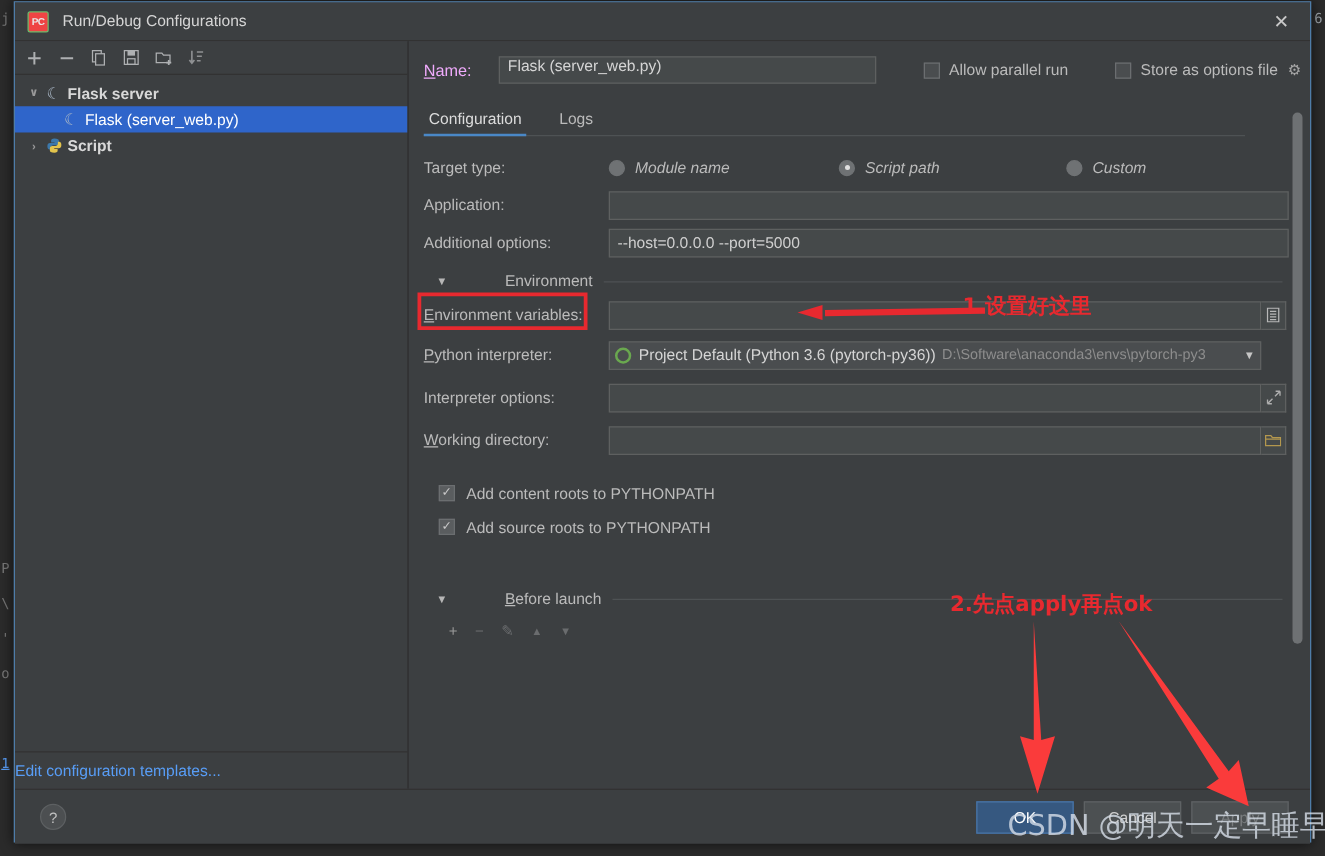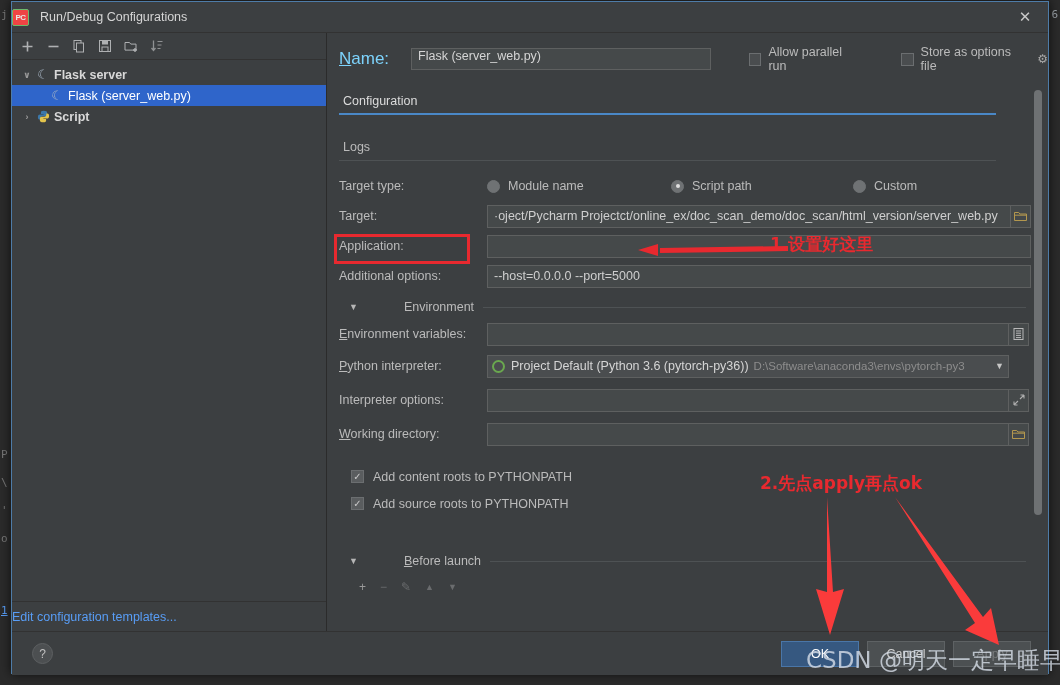--- a/index.html
+++ b/index.html
@@ -47,20 +47,21 @@
   }
   .titlebar {
     position: relative;
     height: 30px;
     background: #3c3f41;
     border-bottom: 1px solid #323232;
     display: flex; align-items: center;
   }
   .pc-logo {
     width: 17px; height: 17px;
+    margin-left: 10px;
     background: #ef4444;
     border: 1px solid #6cba6c;
     border-radius: 2px;
     display: flex; align-items: center; justify-content: center;
     font-size: 8px; font-weight: bold; color: #e8e8e8;
     letter-spacing: -0.5px;
     box-sizing: border-box;
   }
   .title-text {
     margin-left: 11px;
@@ -136,21 +137,21 @@
   .right-panel {
     flex: 1;
     position: relative;
     background: #3c3f41;
     overflow: hidden;
   }
   .name-row {
     display: flex; align-items: center;
     padding: 12px 0 0 12px;
   }
-  .fld-label { color: #7dd3fc; font-size: 17px; }
+  .fld-label { color: #f0abfc; font-size: 13px; }
   .u { text-decoration: underline; }
   .name-input {
     margin-left: 22px;
     width: 302px; height: 22px;
     background: #45494a;
     border: 1px solid #5e6060;
     color: #d5d5d5;
     font-size: 12.5px;
     padding: 0 6px;
     box-sizing: border-box;
@@ -168,21 +169,20 @@
   .cbox.checked { background:#5a5d5f; }
   .cbox-label { margin-left: 7px; color: #bbbbbb; font-size: 12.5px; }
   .gear {
     margin-left: 8px; color: #a8a8a8; font-size: 12px; cursor: pointer;
   }
   .tabs {
     margin: 17px 0 0 12px;
     display: flex; gap: 22px;
     border-bottom: 1px solid #4e5254;
     width: 657px;
-    flex-direction: column;
   }
   .tab {
     padding: 4px 4px 6px 4px;
     font-size: 12.5px; color: #bbbbbb; cursor: pointer;
     position: relative;
   }
   .tab.active { color: #dcdcdc; }
   .tab.active:after {
     content: ""; position: absolute; left: 0; right: 0; bottom: -1px;
     height: 2px; background: #4a88c7;
@@ -191,21 +191,21 @@
     position: relative;
     margin-top: 10px;
     padding-left: 12px;
   }
   .row {
     display: flex; align-items: center;
     height: 30px;
   }
   .row .lab { width: 148px; color: #bbbbbb; font-size: 12.5px; flex: 0 0 148px; }
   .radio-grp { display:flex; align-items:center; flex:1; }
-  .radio-item { display:flex; align-items:center; cursor:pointer; }
+  .radio-item { display:flex; align-items:center; cursor:pointer;font-style:italic; }
   .radio {
     width: 13px; height: 13px; border-radius: 50%;
     background: #6f7274; border: 1px solid #6f7274;
     box-sizing: border-box; position: relative;
   }
   .radio.on { background: #6f7274; }
   .radio.on:after {
     content:""; position:absolute; left:3.5px; top:3.5px;
     width:4px; height:4px; border-radius:50%; background:#e0e0e0;
   }
@@ -455,30 +455,20 @@
                 <span class="radio on"></span>
                 <span class="radio-lab">Script path</span>
               </div>
               <div class="radio-item">
                 <span class="radio"></span>
                 <span class="radio-lab">Custom</span>
               </div>
             </div>
           </div>
 
-          <div class="row">
-            <span class="lab">Target:</span>
-            <div class="text-input input-wide">·oject/Pycharm Projectct/online_ex/doc_scan_demo/doc_scan/html_version/server_web.py</div>
-            <div class="input-btn">
-              <svg width="13" height="11" viewBox="0 0 13 11">
-                  <path d="M0.5 1.5h4.2l1.2 1.5h6.6v6.5H0.5z" fill="none" stroke="#b3974e"></path>
-                  <path d="M0.5 4.2h11.9" stroke="#b3974e"></path>
-                </svg>
-            </div>
-          </div>
 
           <div class="row">
             <span class="lab">Application:</span>
             <div class="text-input" style="width:544px"></div>
           </div>
 
           <div class="row">
             <span class="lab">Additional options:</span>
             <div class="text-input" style="width:544px">--host=0.0.0.0 --port=5000</div>
           </div>

